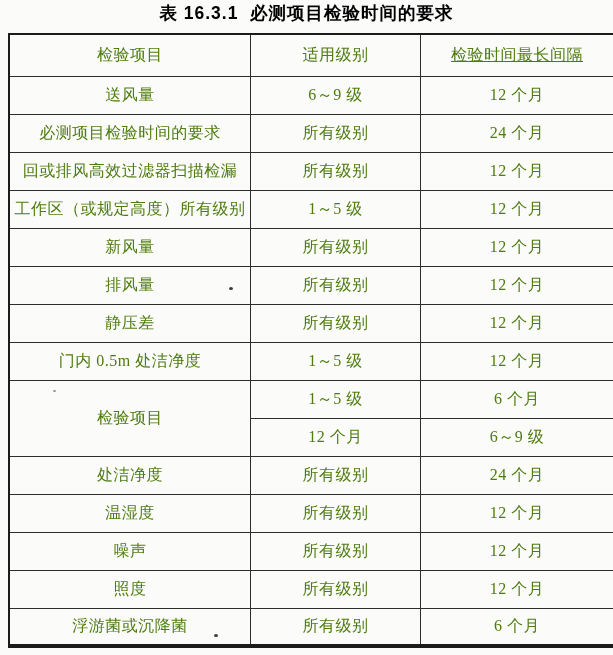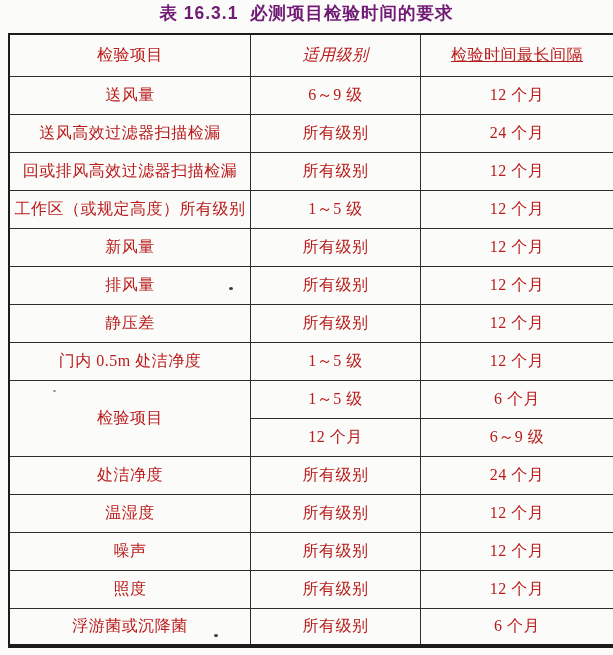--- a/index.html
+++ b/index.html
@@ -19,21 +19,21 @@
   .caption {
     position: absolute;
     top: 1px;
     left: 0;
     width: 100%;
     text-align: center;
     font-family: "Liberation Sans", "DejaVu Sans", sans-serif;
     font-weight: bold;
     font-size: 17.5px;
     letter-spacing: 1px;
-    color: #701a75;
+    color: #000000;
     white-space: pre;
   }
   table.doc-table {
     position: absolute;
     left: 8px;
     top: 33px;
     width: 601px;
     table-layout: fixed;
     border-collapse: collapse;
     border: 2.5px solid #1c1c1c;
@@ -42,26 +42,26 @@
   .doc-table th, .doc-table td {
     border: 1.5px solid #2e2d2b;
     text-align: center;
     vertical-align: middle;
     font-size: 16px;
     font-weight: normal;
     letter-spacing: 0.5px;
     padding: 0;
     white-space: nowrap;
     overflow: hidden;
-    color: #b91c1c;
+    color: #4d7c0f;
   }
   .doc-table thead tr { height: 42px; }
   .doc-table tbody tr { height: 38px; }
   .col-item     { width: 240px; }
-  .col-level    { width: 169px; font-style: italic; }
+  .col-level    { width: 169px; }
   .col-interval { width: 192px; text-decoration: underline; }
   .speck {
     position: absolute;
     background: #3a3a38;
     border-radius: 50%;
   }
   .speck-1 { left: 229px; top: 287px; width: 4px; height: 3px; }
   .speck-2 { left: 214px; top: 634px; width: 4px; height: 3px; }
   .speck-3 { left: 53px;  top: 390px; width: 3px; height: 2px; opacity: .55; }
 </style>
@@ -80,21 +80,21 @@
         <th class="col-interval">检验时间最长间隔</th>
       </tr>
     </thead>
     <tbody id="table-body">
         <tr>
           <td>送风量</td>
           <td>6～9 级</td>
           <td>12 个月</td>
         </tr>
         <tr>
-          <td>送风高效过滤器扫描检漏</td>
+          <td>必测项目检验时间的要求</td>
           <td>所有级别</td>
           <td>24 个月</td>
         </tr>
         <tr>
           <td>回或排风高效过滤器扫描检漏</td>
           <td>所有级别</td>
           <td>12 个月</td>
         </tr>
         <tr>
           <td>工作区（或规定高度）所有级别</td>

